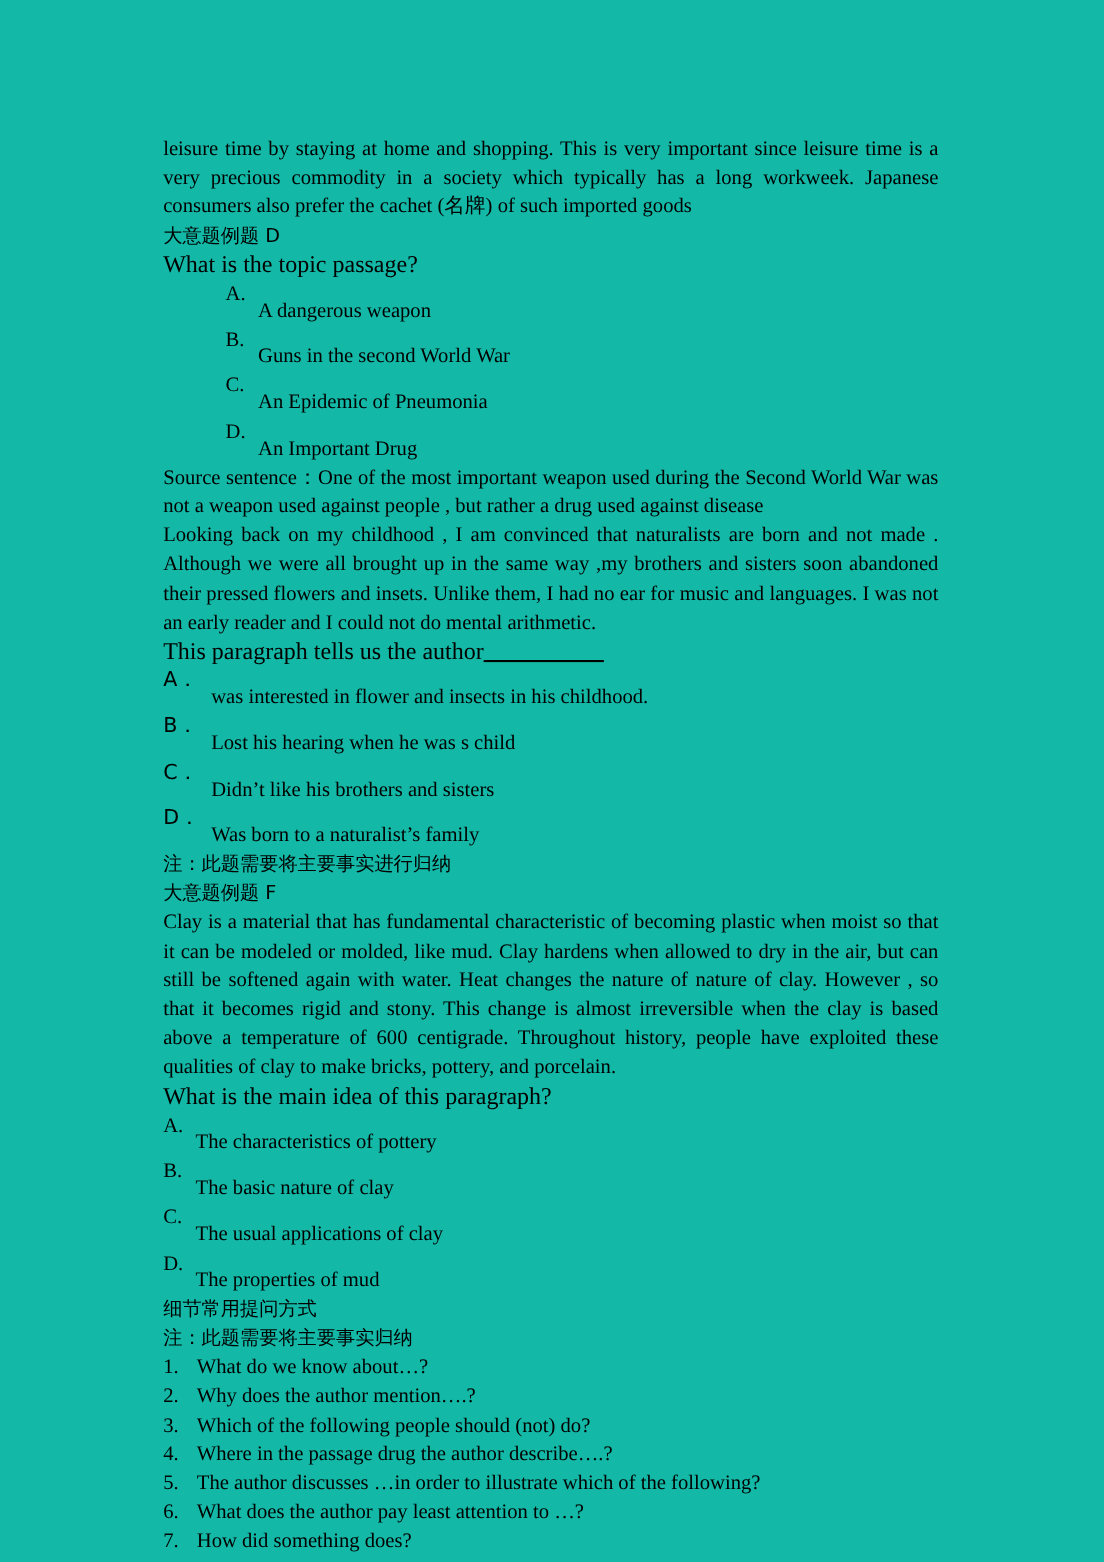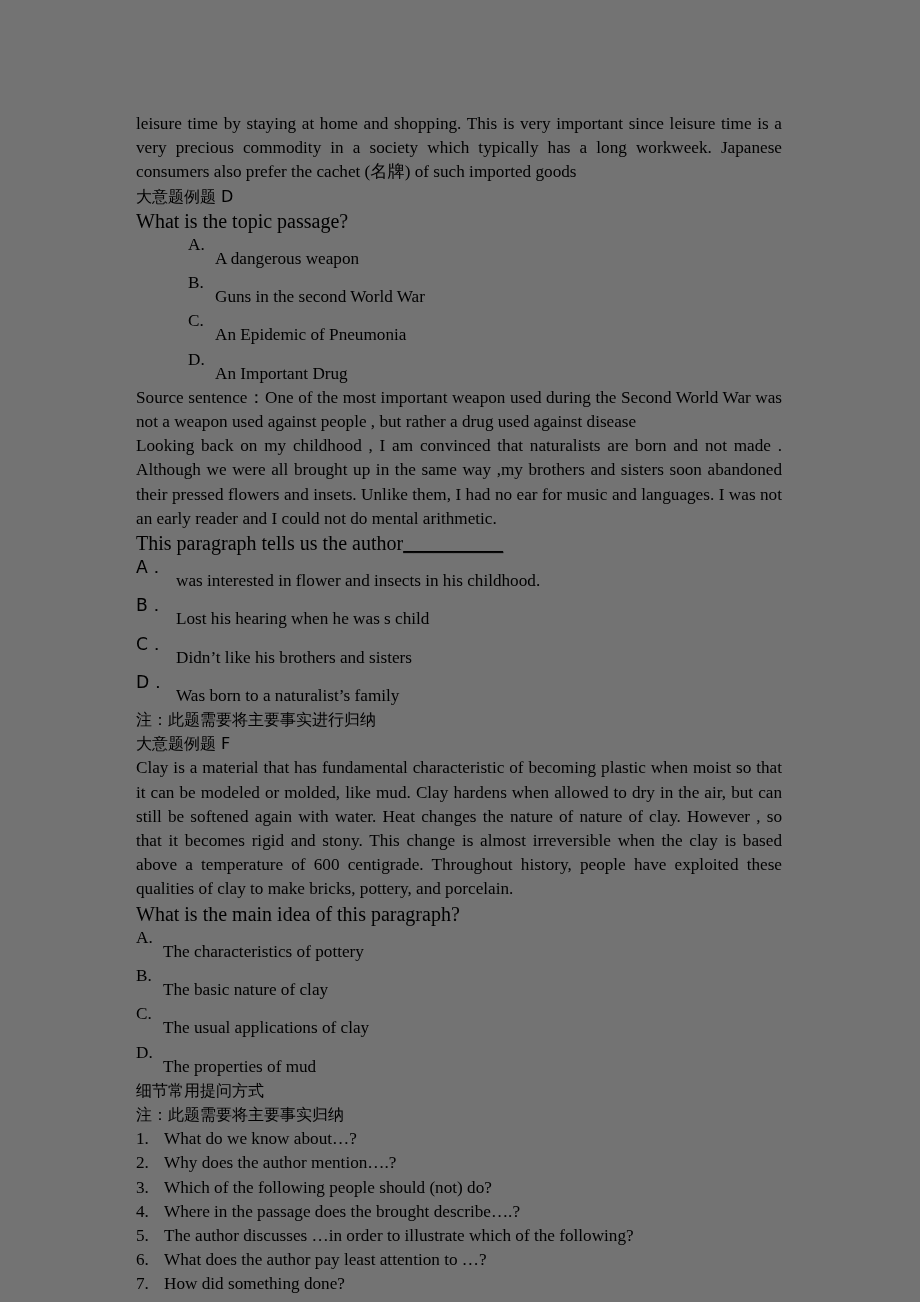--- a/index.html
+++ b/index.html
@@ -12,21 +12,21 @@
     width: 920px;
     height: 1302px;
     font-family: "Liberation Serif", "DejaVu Serif", serif;
     color: #000000;
     -webkit-font-smoothing: antialiased;
   }
   .page {
     position: relative;
     width: 920px;
     height: 1302px;
-    background: #737373;
+    background: #14b8a6;
     box-sizing: border-box;
     padding: 112px 138px 0 136px;
   }
   .doc-body {
     width: 646px;
   }
 
   
   .para {
     font-size: 17.2px;
@@ -203,30 +203,30 @@
       <li class="num-item">
         <span class="marker">1.</span><span class="num-text">What do we know about…?</span>
       </li>
       <li class="num-item">
         <span class="marker">2.</span><span class="num-text">Why does the author mention….?</span>
       </li>
       <li class="num-item">
         <span class="marker">3.</span><span class="num-text">Which of the following people should (not) do?</span>
       </li>
       <li class="num-item">
-        <span class="marker">4.</span><span class="num-text">Where in the passage does the brought describe….?</span>
+        <span class="marker">4.</span><span class="num-text">Where in the passage drug the author describe….?</span>
       </li>
       <li class="num-item">
         <span class="marker">5.</span><span class="num-text">The author discusses …in order to illustrate which of the following?</span>
       </li>
       <li class="num-item">
         <span class="marker">6.</span><span class="num-text">What does the author pay least attention to …?</span>
       </li>
       <li class="num-item">
-        <span class="marker">7.</span><span class="num-text">How did something done?</span>
+        <span class="marker">7.</span><span class="num-text">How did something does?</span>
       </li>
       <li class="num-item">
         <span class="marker">8.</span><span class="num-text">When was something done ?</span>
       </li>
     </ol>
 
   </div>
 </div>
 
 </body></html>

